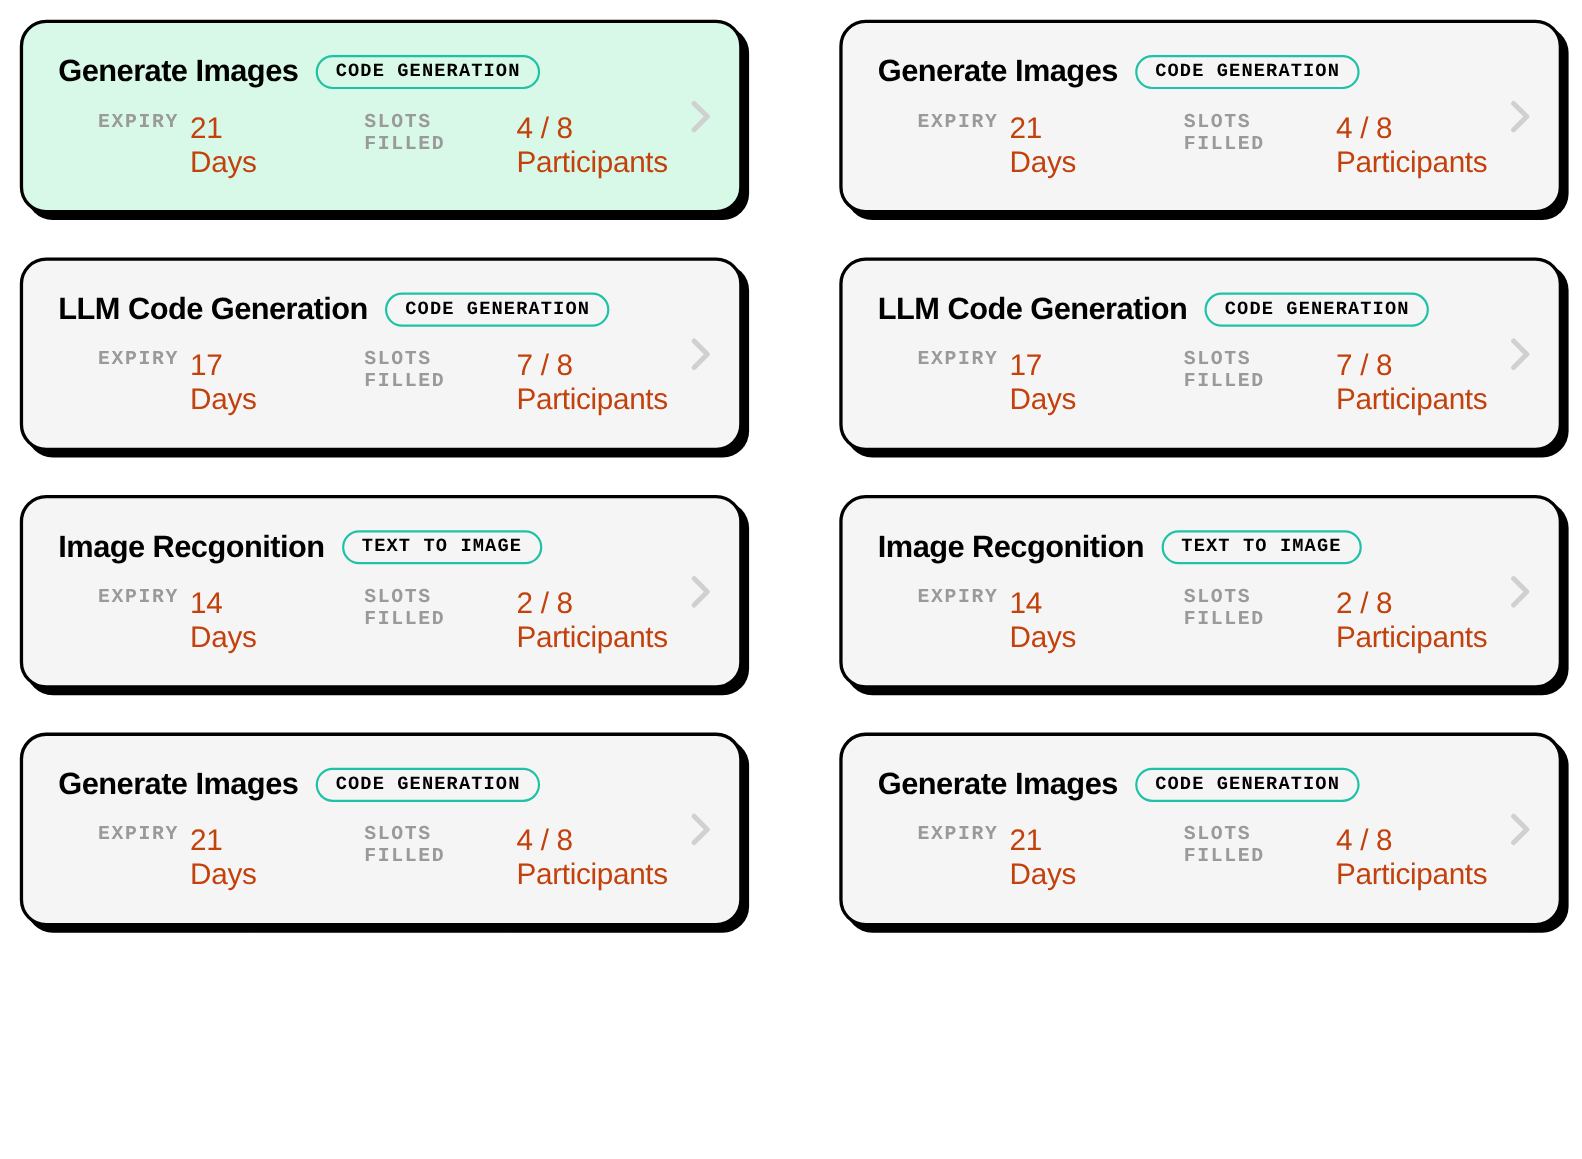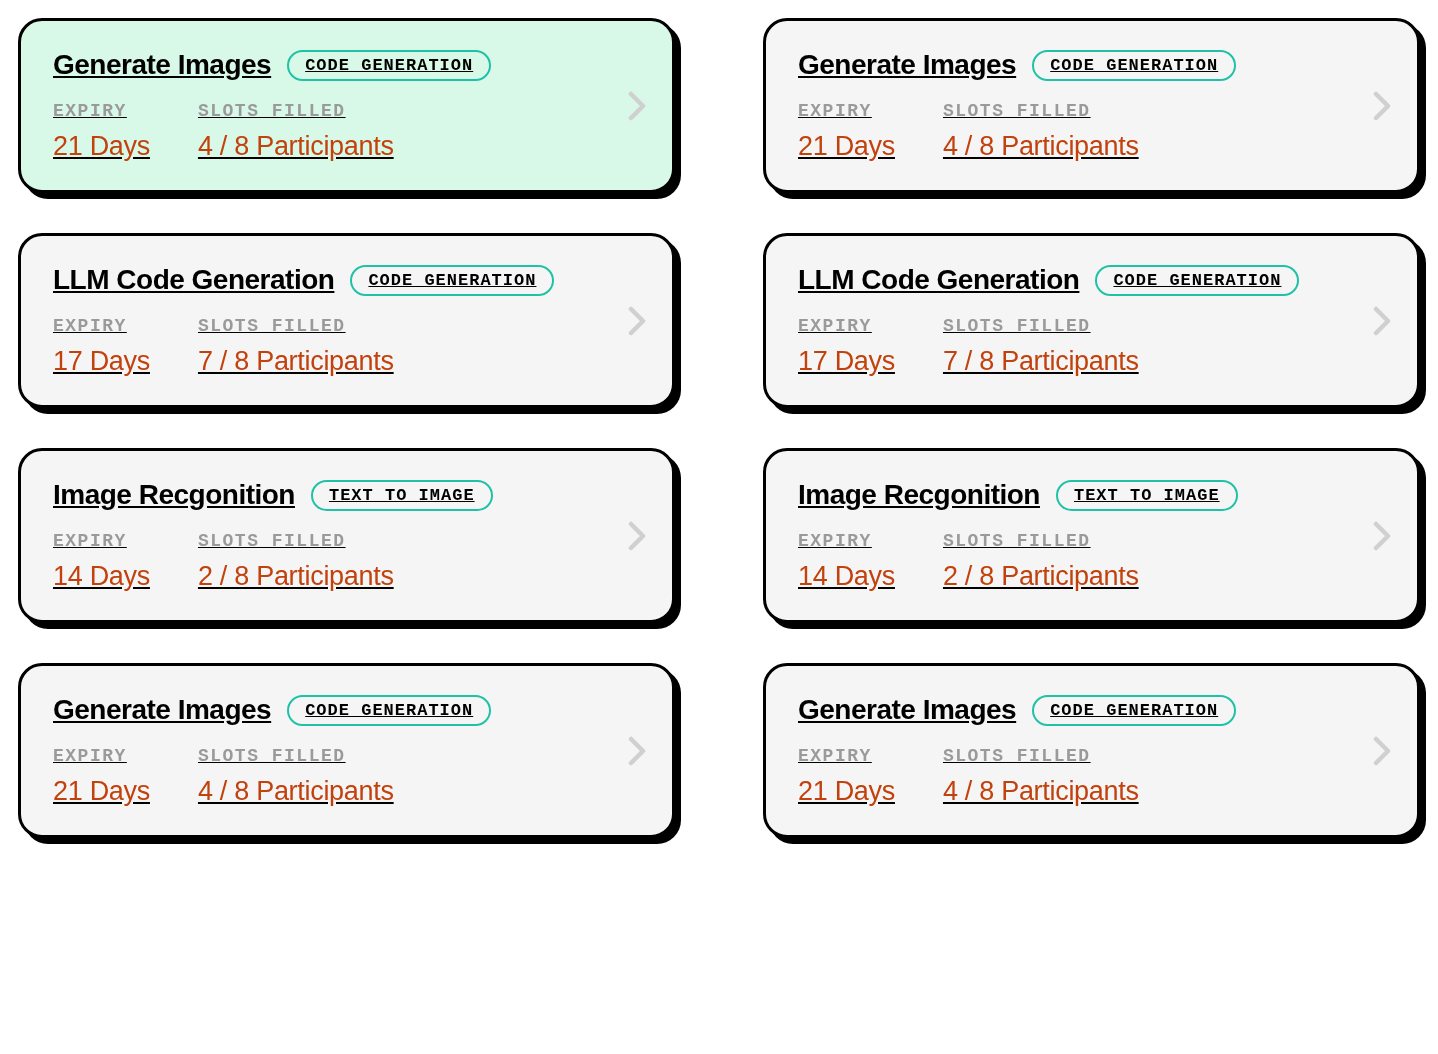--- a/index.html
+++ b/index.html
@@ -10,21 +10,20 @@
     body {
       font-family: -apple-system, BlinkMacSystemFont, 'Segoe UI', Helvetica, Arial, sans-serif;
       background: #ffffff;
       padding: 18px;
       width: 1438px;
     }
     .grid {
       display: grid;
       grid-template-columns: 1fr 1fr;
       gap: 40px 88px;
-      text-decoration: underline;
     }
     .card {
       background: #f5f5f5;
       border: 3px solid #000000;
       border-radius: 24px;
       padding: 28px 32px 28px 32px;
       position: relative;
       box-shadow: 6px 6px 0 0 #000000;
       cursor: pointer;
     }
@@ -54,22 +53,23 @@
       padding: 4px 16px;
       border-radius: 999px;
       white-space: nowrap;
     }
     .card-meta {
       display: flex;
       gap: 48px;
     }
     .meta-col {
       display: flex;
-      flex-direction: column;
+      flex-direction: row;
       gap: 10px;
+      margin-left: 36px;
     }
     .meta-label {
       font-family: 'Courier New', Courier, monospace;
       font-weight: 700;
       font-size: 18px;
       letter-spacing: 1.5px;
       color: #9a9a9a;
     }
     .meta-value {
       font-size: 27px;

